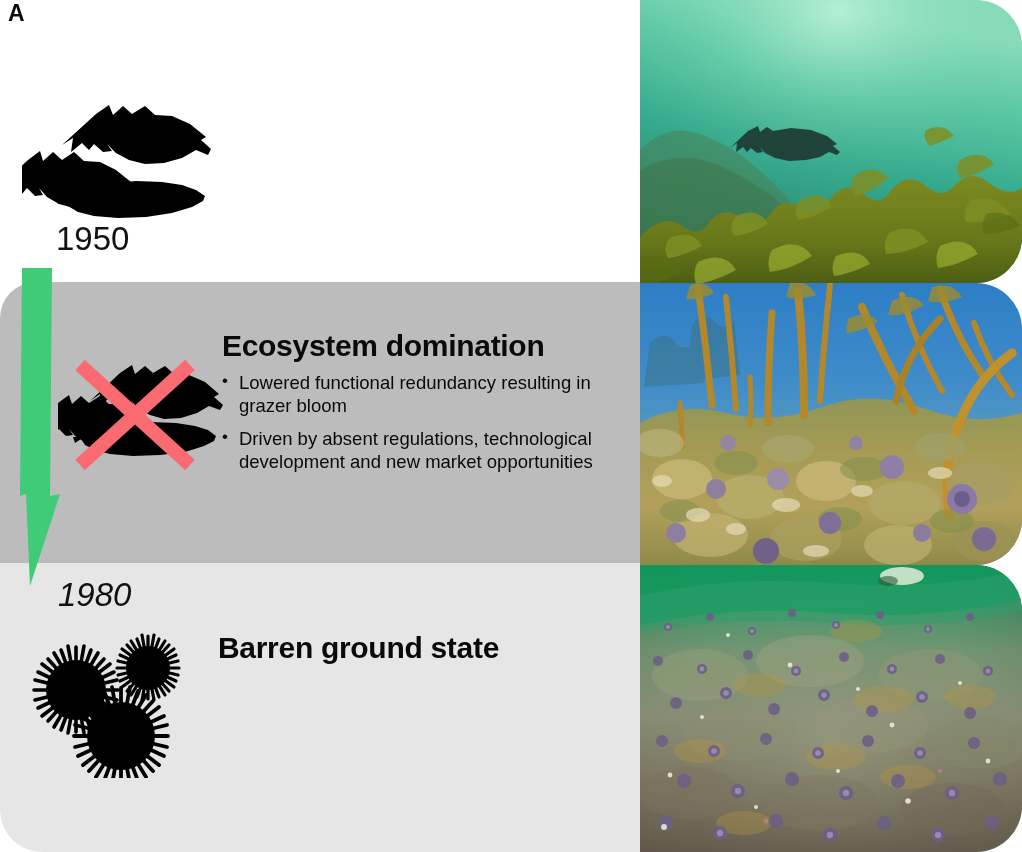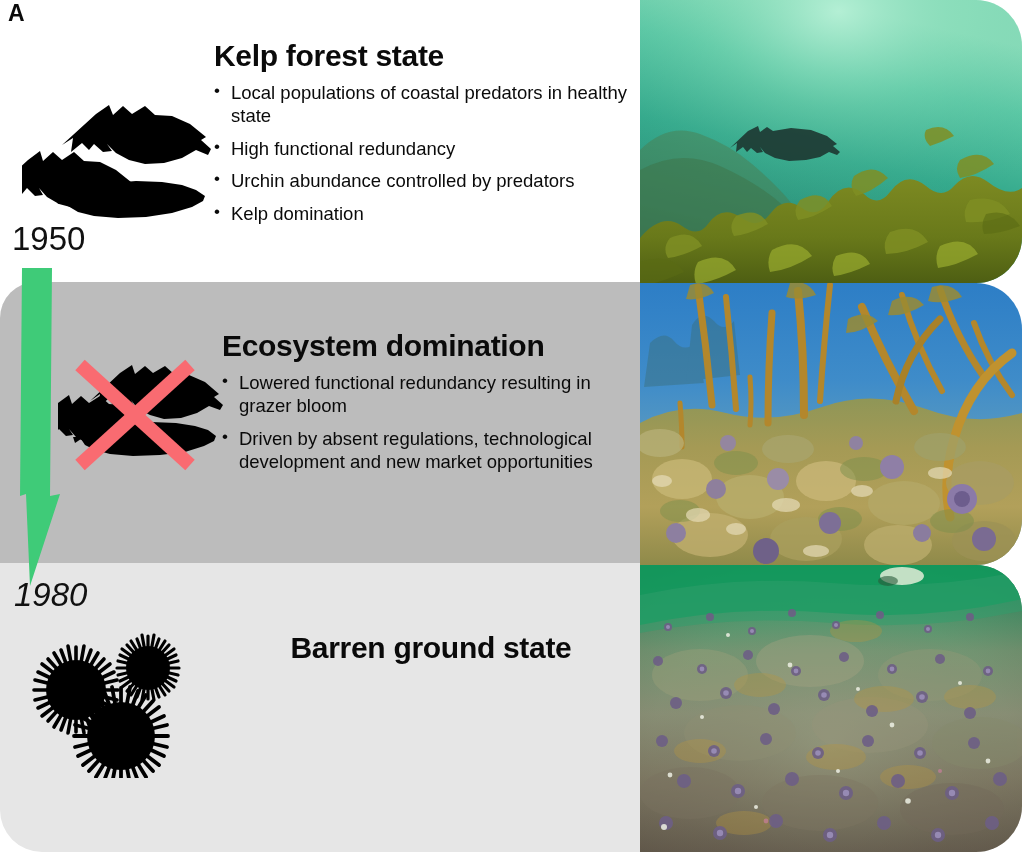--- a/index.html
+++ b/index.html
@@ -55,20 +55,21 @@
     line-height: 1;
   }
 
   
   .year {
     position: absolute;
     font-size: 33px;
     color: #111111;
     letter-spacing: 0px;
     line-height: 1;
+    margin-left: 44px;
   }
   .year-1950 { left: 12px; top: 222px; }
   .year-1980 { left: 14px; top: 578px; font-style: italic; }
 
   
   .time-arrow {
     position: absolute;
     left: 0px;
     top: 268px;
     width: 80px;
@@ -76,21 +77,21 @@
     pointer-events: none;
   }
 
   
   .textblock {
     position: absolute;
     color: #0a0a0a;
   }
   .tb-1 { left: 214px; top: 40px;  width: 420px; }
   .tb-2 { left: 222px; top: 330px; width: 400px; }
-  .tb-3 { left: 231px; top: 632px; width: 400px; text-align: center; }
+  .tb-3 { left: 218px; top: 632px; width: 400px; }
 
   .heading {
     font-size: 30px;
     font-weight: bold;
     line-height: 1.06;
     margin: 0 0 9px 0;
     letter-spacing: -0.3px;
   }
 
   ul.bullets {
@@ -304,29 +305,20 @@
             <line x1="0" y1="0" x2="-46" y2="11"></line>
           <line x1="0" y1="0" x2="-46" y2="-11"></line>
             <line x1="0" y1="0" x2="-38" y2="-29"></line>
           <line x1="0" y1="0" x2="-25" y2="-41"></line>
             <line x1="0" y1="0" x2="-9" y2="-49"></line>
         </g>
       </g>
     </g>
   </svg>
 
-  <div class="textblock tb-1">
-    <h2 class="heading">Kelp forest state</h2>
-    <ul class="bullets">
-      <li>Local populations of coastal predators in healthy state</li>
-      <li>High functional redundancy</li>
-      <li>Urchin abundance controlled by predators</li>
-      <li>Kelp domination</li>
-    </ul>
-  </div>
 
   <div class="textblock tb-2">
     <h2 class="heading">Ecosystem domination</h2>
     <ul class="bullets">
       <li>Lowered functional redundancy resulting in grazer bloom</li>
       <li>Driven by absent regulations, technological development and new market opportunities</li>
     </ul>
   </div>
 
   <div class="textblock tb-3">

